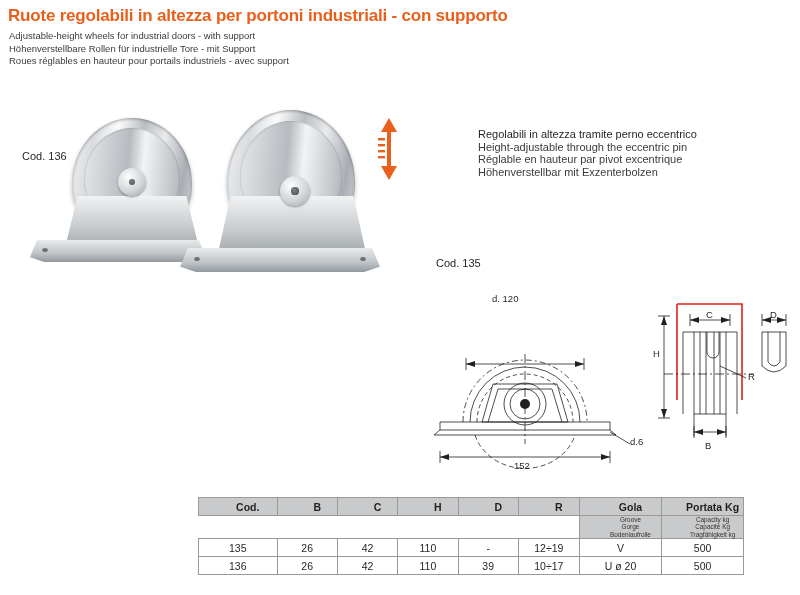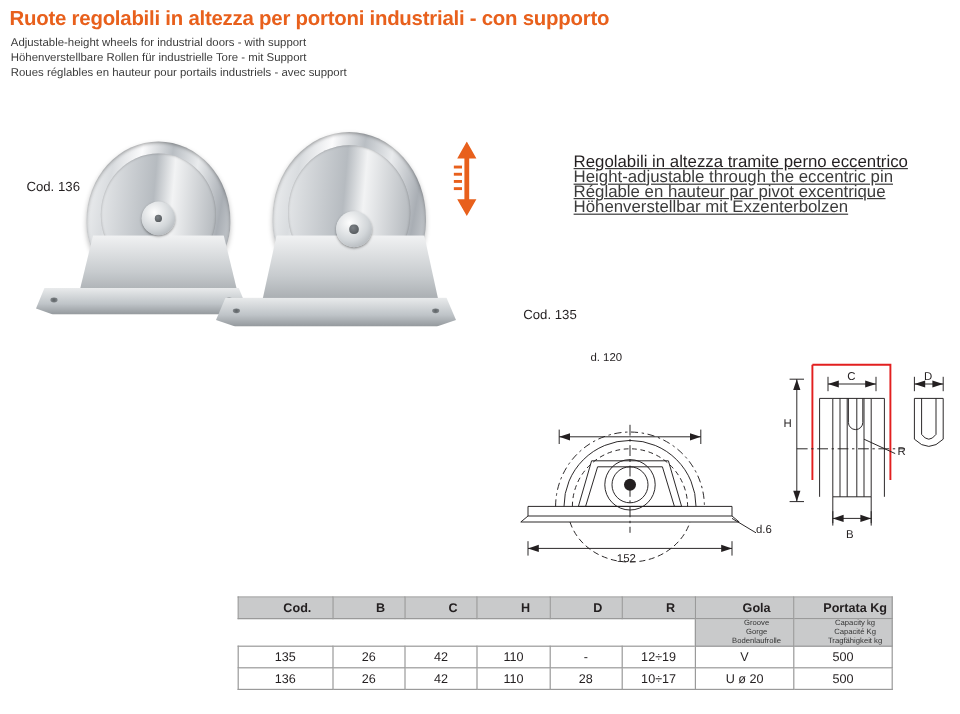--- a/index.html
+++ b/index.html
@@ -75,21 +75,21 @@
     position:absolute; width:6px; height:4px; border-radius:50%;
     background:radial-gradient(circle,#5c6164,#8b9094);
   }
 
   
   .arrow-updown { position:absolute; left:378px; top:118px; }
 
   
   .right-text {
     position:absolute; left:478px; top:128px;
-    font-size:14px; line-height:12.6px; color:#3b3b3b;text-decoration:underline;
+    font-size:11px; line-height:12.6px; color:#3b3b3b;
   }
   .right-text .first { color:#231f20; }
   .right-text div { white-space:nowrap; }
 
   
   .drawings { position:absolute; left:420px; top:292px; width:372px; height:190px; }
   .dim-text { position:absolute; font-size:9.5px; color:#231f20; white-space:nowrap; }
 
   
   table.spec {
@@ -311,21 +311,21 @@
         <td>-</td>
         <td>12÷19</td>
         <td>V</td>
         <td>500</td>
       </tr>
       <tr>
         <td>136</td>
         <td>26</td>
         <td>42</td>
         <td>110</td>
-        <td>28</td>
+        <td>39</td>
         <td>10÷17</td>
         <td>U ø 20</td>
         <td>500</td>
       </tr>
     </tbody>
   </table>
 
 </div>
 
 </body></html>

